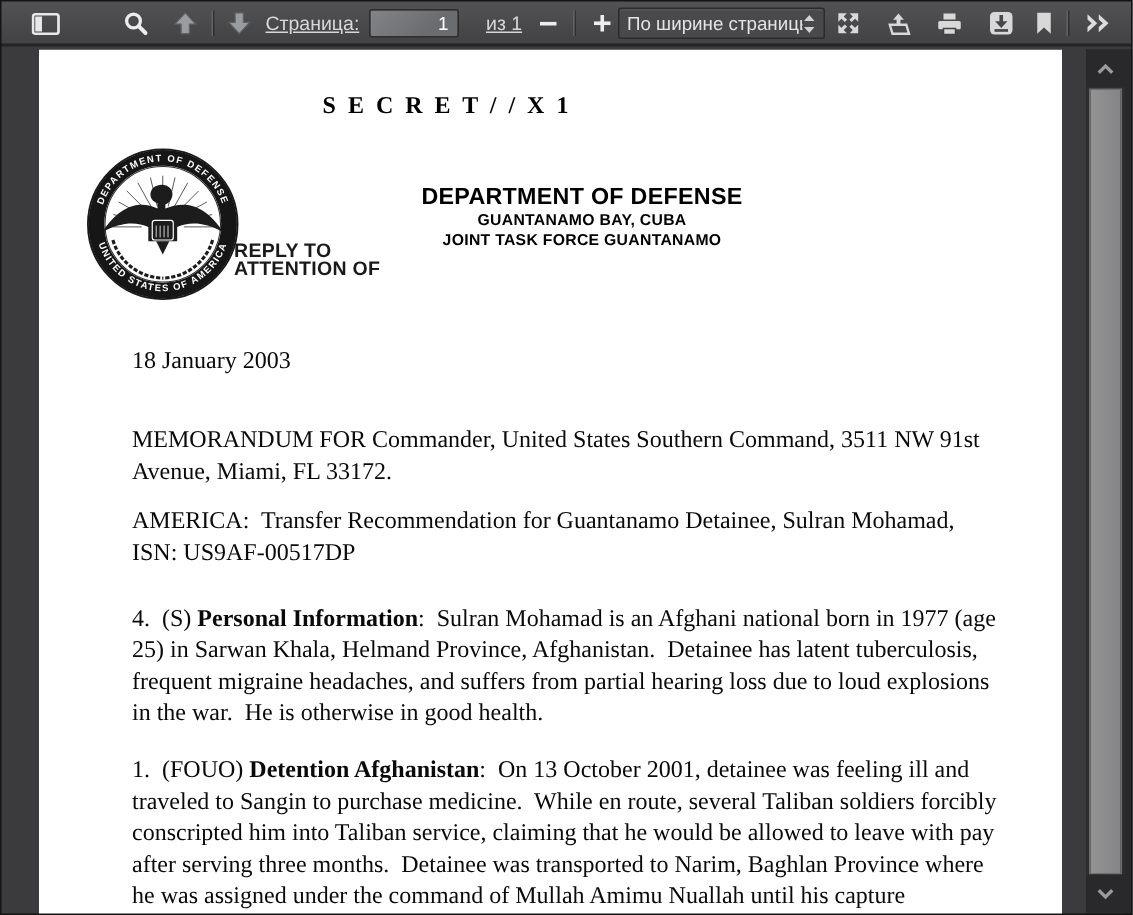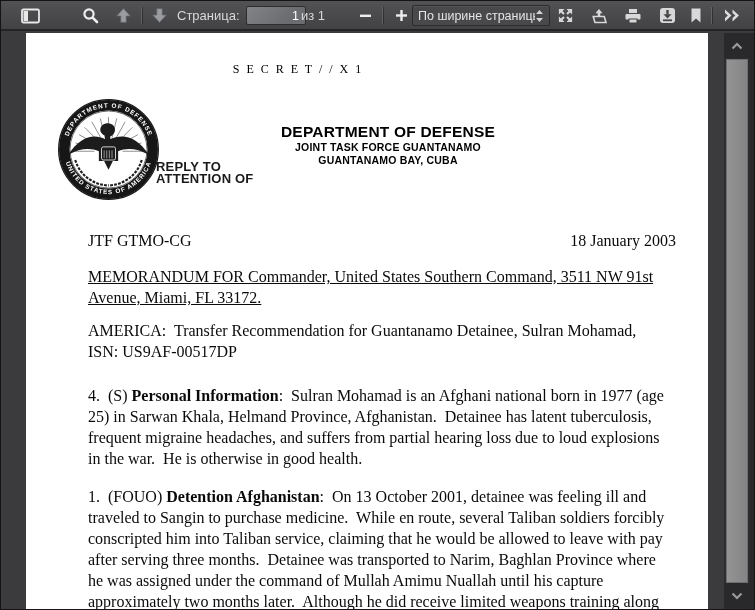--- a/index.html
+++ b/index.html
@@ -10,55 +10,55 @@
 
   
   #toolbar { position:absolute; left:0; top:0; width:755px; height:31px;
              background:linear-gradient(180deg,#535356,#424245);
              border-bottom:2px solid #242426; z-index:10; }
   .tb-btn { position:absolute; top:3px; height:25px; background:transparent; border:none;
             display:flex; align-items:center; justify-content:center; cursor:pointer; padding:0; }
   .tb-sep { position:absolute; top:7px; width:1px; height:17px; background:#626265;
             box-shadow:1px 0 0 rgba(0,0,0,.35); }
   .tb-label { position:absolute; top:0; height:31px; line-height:31px; color:#d8d8d8;
-              font-size:13px; white-space:nowrap; }
+              font-size:13px; white-space:nowrap;text-decoration:underline; }
   #page-input { position:absolute; left:246px; top:6px; width:60px; height:19px;
                 background:linear-gradient(135deg,#828487 0%,#6a6c6f 70%);
                 border:1px solid #2d2d2f; border-radius:2px; color:#ffffff;
                 font-size:12.5px; text-align:right; padding:0 6px;
                 font-family:"Liberation Sans",sans-serif; }
   #zoom-select { position:absolute; left:412px; top:5px; width:138px; height:21px;
                  background:#49494c; border:1px solid #2b2b2d; border-radius:2px;
                  box-shadow:inset 0 1px 0 rgba(255,255,255,.07);
                  display:flex; align-items:center; padding:0 5px; cursor:pointer; }
   #zoom-select .zs-text { color:#e4e4e4; font-size:12.5px; white-space:nowrap; overflow:hidden; }
   #zoom-select svg { margin-left:auto; flex:0 0 auto; }
 
   
   #viewer { position:absolute; left:0; top:33px; width:755px; height:577px;
             background:#3b3b3d; overflow:hidden; }
   #page { position:absolute; left:26px; top:0; width:682px; height:600px; background:#ffffff; }
 
   
   #secret-header { position:absolute; left:0; top:29px; width:544px; text-align:center;
-                   font-family:"Liberation Serif",serif; font-weight:normal; font-size:12px;
+                   font-family:"Liberation Serif",serif; font-weight:bold; font-size:16px;
                    letter-spacing:2px; color:#000; }
   #seal { position:absolute; left:30px; top:64px; width:105px; height:105px; }
   #reply-to { position:absolute; left:130px; top:128px; font-size:13px; font-weight:bold;
               color:#1a1a1a; line-height:12px; letter-spacing:.2px; }
   #letterhead { position:absolute; left:42px; top:90px; width:640px; text-align:center; color:#000; }
   #letterhead .lh-1 { font-size:15.5px; font-weight:bold; line-height:18px; letter-spacing:.2px; }
   #letterhead .lh-s { font-size:10.5px; font-weight:bold; line-height:13px; letter-spacing:.2px; }
 
   #content { position:absolute; left:62px; top:197px; width:588px;
              font-family:"Liberation Serif",serif; font-size:16px; line-height:21px;
              color:#0a0a0a; }
   .date-row { display:flex; justify-content:space-between; }
   .para { white-space:pre-wrap; }
-  .m-memo { margin-top:15px;text-decoration:underline; }
+  .m-memo { margin-top:32px; }
   .m-subject { margin-top:12px; }
   .m-p1 { margin-top:23px; }
   .m-p2 { margin-top:17px; }
 
   
   #scrollbar { position:absolute; right:0; top:33px; width:31px; height:577px; background:#2d2d2f; }
   #scrollbar .edge { position:absolute; right:0; top:0; width:5px; height:100%; background:#29292b; }
   .sb-btn { position:absolute; left:0; width:26px; height:25px; background:#29292b; border:none;
             display:flex; align-items:center; justify-content:center; cursor:pointer; }
   #sb-up { top:0; } #sb-down { bottom:2px; }
@@ -96,21 +96,21 @@
     <button class="tb-btn" style="left:146px;width:26px;">
       <svg width="17" height="17" viewBox="0 0 16 16">
         <path d="M8 14.5 L1.5 7.5 L5.4 7.5 L5.4 1.5 L10.6 1.5 L10.6 7.5 L14.5 7.5 Z" fill="#9a9c9f" stroke="#5f6164" stroke-width="0.8"></path>
       </svg>
     </button>
 
     <span class="tb-label" style="left:177px;">Страница:</span>
 
     <input id="page-input" type="text" value="1" style="">
 
-    <span class="tb-label" style="left:301px;">из 1</span>
+    <span class="tb-label" style="left:324px;">из 1</span>
 
     <button class="tb-btn" style="left:352px;width:26px;">
       <svg width="13" height="13" viewBox="0 0 13 13">
         <rect x="1" y="5.6" width="11" height="2.4" fill="#ededed"></rect>
       </svg>
     </button>
     <div class="tb-sep" style="left:382px;"></div>
     <button class="tb-btn" style="left:388px;width:26px;">
       <svg width="13" height="13" viewBox="0 0 13 13">
         <rect x="1" y="5.3" width="11" height="2.4" fill="#ededed"></rect>
@@ -226,27 +226,26 @@
         </g>
       </svg>
 
       <div id="reply-to">
         <div>REPLY TO</div>
         <div>ATTENTION OF</div>
       </div>
 
       <div id="letterhead">
         <div class="lh-1">DEPARTMENT OF DEFENSE</div>
+        <div class="lh-s">GUANTANAMO BAY, CUBA</div>
         <div class="lh-s">JOINT TASK FORCE GUANTANAMO</div>
-        <div class="lh-s">GUANTANAMO BAY, CUBA</div>
       </div>
 
       <div id="content">
         <div class="date-row">
-          <span>JTF GTMO-CG</span>
           <span>18 January 2003</span>
         </div>
         <p class="para m-memo"><span>MEMORANDUM FOR Commander, United States Southern Command, 3511 NW 91st
 Avenue, Miami, FL 33172.</span></p>
         <p class="para m-subject"><span>AMERICA:  Transfer Recommendation for Guantanamo Detainee, Sulran Mohamad,
 ISN: US9AF-00517DP</span></p>
         <p class="para m-p1"><span>4.  (S) </span><b>Personal Information</b><span>:  Sulran Mohamad is an Afghani national born in 1977 (age
 25) in Sarwan Khala, Helmand Province, Afghanistan.  Detainee has latent tuberculosis,
 frequent migraine headaches, and suffers from partial hearing loss due to loud explosions
 in the war.  He is otherwise in good health.</span></p>

